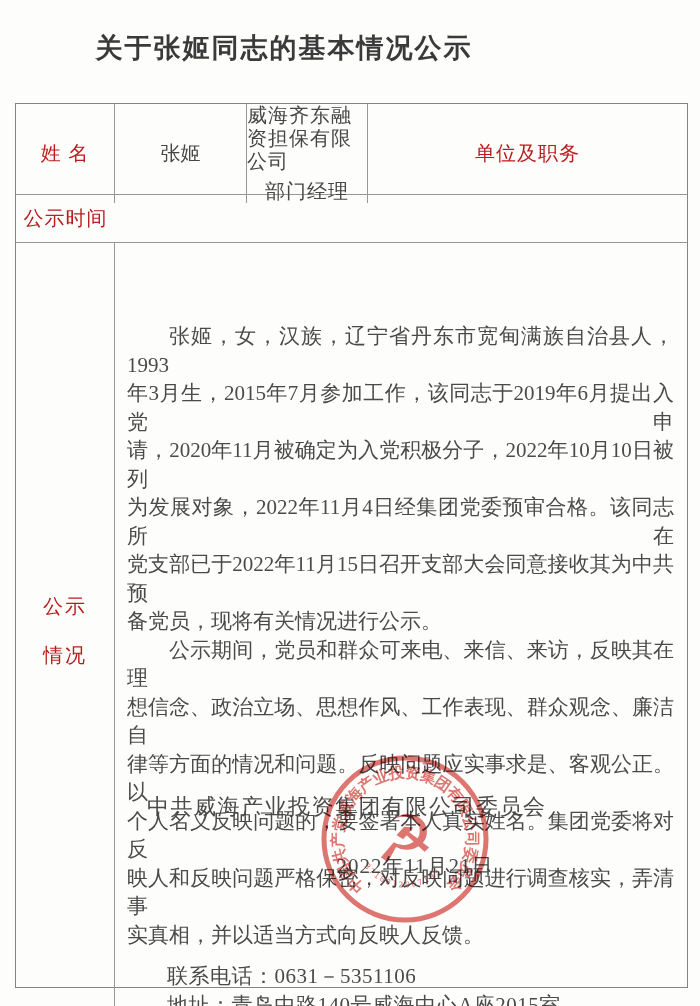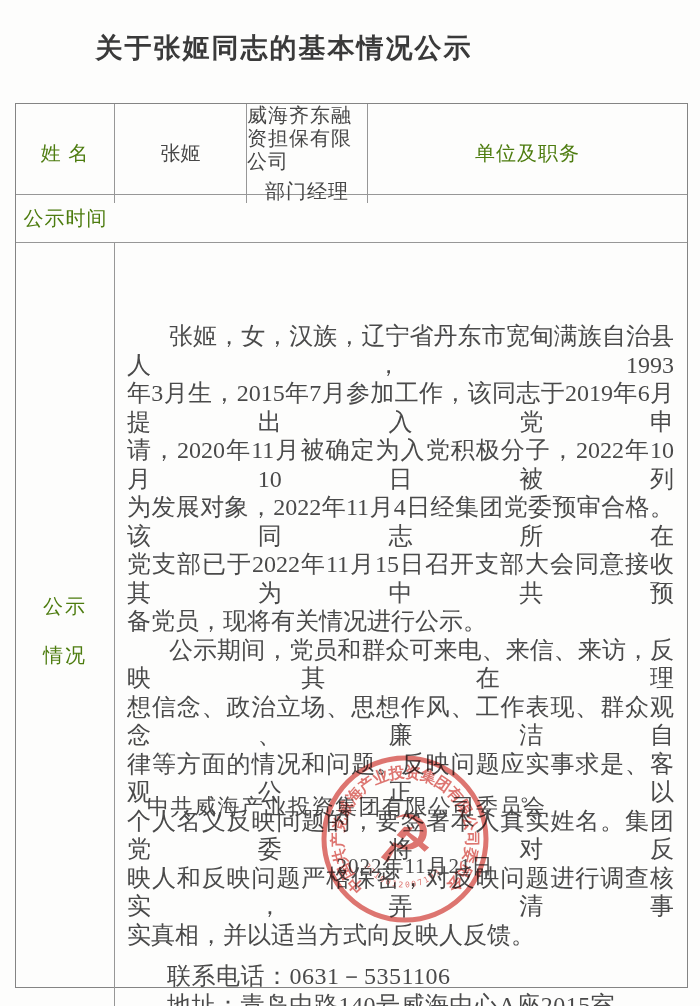--- a/index.html
+++ b/index.html
@@ -26,34 +26,34 @@
   .trow.r1{grid-template-columns:99px 132px 121px 1fr;}
   .trow.r2{grid-template-columns:99px 1fr;gap:33px;}
   .trow.r3{grid-template-columns:99px 1fr;border-bottom:none;}
   .cell{
     display:flex;align-items:center;justify-content:center;
     border-right:1px solid #979797;
   }
   .cell:last-child{border-right:none;}
   .lab{
     font-family:"Liberation Sans","DejaVu Sans",sans-serif;
-    font-size:20px;color:#4d7c0f;letter-spacing:1px;
+    font-size:20px;color:#b91c1c;letter-spacing:1px;
   }
   .val{font-size:20px;color:#474747;}
   .unit-cell{flex-direction:column;justify-content:center;gap:7px;font-size:20px;color:#474747;}
   .unit-line{line-height:23px;letter-spacing:1px;}
   .date-cell{font-size:22px;color:#424242;letter-spacing:0.5px;transform:translateX(-26px);}
   .detail-label-cell{flex-direction:column;gap:22px;}
   .detail-label-cell .lab{letter-spacing:2px;}
   .detail-cell{
     display:block;position:relative;
     padding:79px 13px 0 12px;
   }
   .bline{
-    font-size:24px;line-height:28.5px;color:#4a4a4a;
+    font-size:21px;line-height:28.5px;color:#4a4a4a;
     white-space:nowrap;
   }
   .jl{white-space:normal;text-align:justify;text-align-last:justify;}
   .ind{text-indent:42px;}
   .contact-block{margin-top:13px;}
   .contact-block .bline{text-indent:40px;letter-spacing:0.5px;}
   .sig-committee{
     position:absolute;left:0;top:549px;width:100%;
     padding-left:32px;box-sizing:border-box;
     font-size:22px;color:#4a4a4a;letter-spacing:1.5px;

